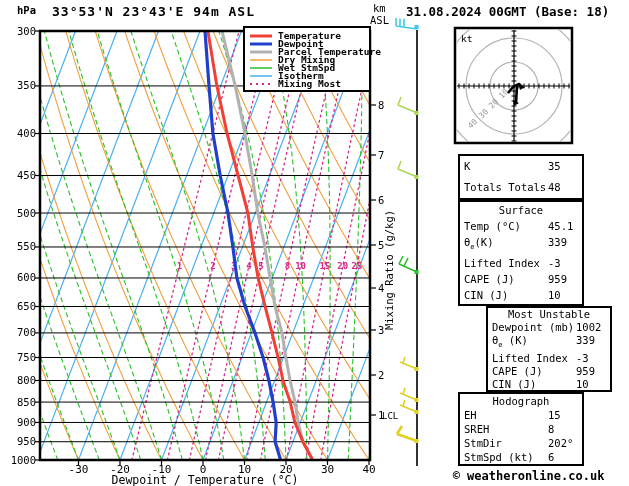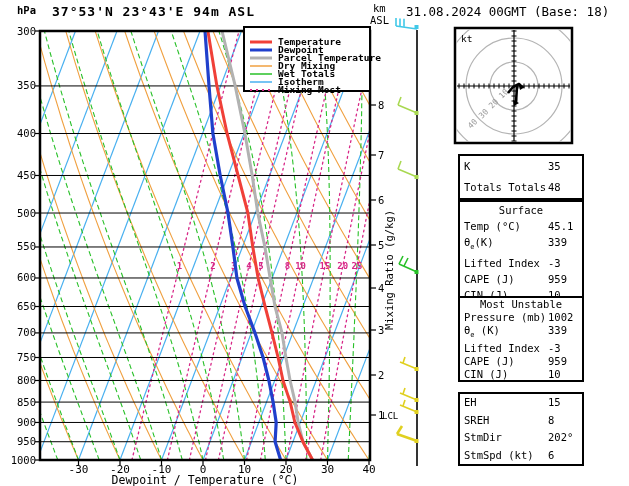--- a/index.html
+++ b/index.html
@@ -1,23 +1,23 @@
 <!DOCTYPE html>
 <html><head>
 <meta charset="utf-8">
 <style>
   html,body{margin:0;padding:0;background:#fff;}
   .stage{position:relative;width:629px;height:486px;background:#fff;overflow:hidden;
          font-family:"DejaVu Sans Mono",monospace;color:#000;}
   .abs{position:absolute;}
   #station-title{top:4px;left:52px;font-size:13px;font-weight:bold;letter-spacing:1px;white-space:nowrap;}
-  #datetime{top:4px;left:406px;font-size:12.5px;font-weight:normal;white-space:nowrap;}
+  #datetime{top:4px;left:406px;font-size:12.5px;font-weight:bold;white-space:nowrap;}
   #credit{top:469px;left:446px;width:165px;font-size:12px;font-weight:bold;text-align:center;white-space:nowrap;}
   #legend{left:243px;top:26px;width:128px;height:66px;background:#fff;border:2px solid #000;
-          box-sizing:border-box;display:flex;flex-direction:column;justify-content:space-around;padding:10px 0;}
+          box-sizing:border-box;display:flex;flex-direction:column;justify-content:space-around;padding:4px 0;}
   .leg-row{display:flex;align-items:center;height:8px;}
   .leg-line{width:24px;margin-left:4px;margin-right:5px;flex:0 0 auto;}
   .leg-label{font-size:9.5px;font-weight:bold;white-space:nowrap;line-height:8px;}
   .tbox{position:absolute;left:458px;width:126px;border:2px solid #000;box-sizing:border-box;
         background:#fff;display:flex;flex-direction:column;justify-content:space-around;}
   .trow{position:relative;font-size:10.5px;line-height:13px;white-space:nowrap;padding-left:4px;}
   .trow .val{position:absolute;left:88px;top:0;}
   .trow.title{text-align:center;padding-left:0;}
   sub{font-size:7px;}
   svg text{font-family:"DejaVu Sans Mono",monospace;}
@@ -281,22 +281,23 @@
           <text x="471" y="129" font-size="8" fill="#989898" transform="rotate(-45 471 129)">40</text>
           <path d="M508.0,93.0 L513.0,87.0 L519.0,84.0 L522.0,87.0" stroke="#000" stroke-width="2.6" fill="none" stroke-linejoin="round"></path>
           <path d="M519,84 L525,87 L520,90 Z" fill="#000" stroke="none"></path>
           <path d="M517.0,86.0 L516.0,103.0" stroke="#000" stroke-width="2.6" fill="none" stroke-linejoin="round"></path>
           <path d="M513,100 L519,103 L514,106 Z" fill="#000" stroke="none"></path>
         </g>
         <text x="461" y="42" font-size="9.5">kt</text>
       </g>
     </svg>
 
-  <div id="station-title" class="abs">37°53'N 23°43'E 94m ASL</div>
+  <div id="station-title" class="abs">33°53'N 23°43'E 94m ASL</div>
   <div id="datetime" class="abs">31.08.2024 00GMT (Base: 18)</div>
+  <div id="credit" class="abs">© weatheronline.co.uk</div>
 
   <div id="legend" class="abs">
       <div class="leg-row">
         <svg width="24" height="6" class="leg-line">
           <path d="M1,3H23" stroke="#f04038" stroke-width="3"></path>
         </svg>
         <span class="leg-label">Temperature</span>
       </div>
       <div class="leg-row">
         <svg width="24" height="6" class="leg-line">
@@ -313,21 +314,21 @@
       <div class="leg-row">
         <svg width="24" height="6" class="leg-line">
           <path d="M1,3H23" stroke="#f0a040" stroke-width="1.5"></path>
         </svg>
         <span class="leg-label">Dry Mixing</span>
       </div>
       <div class="leg-row">
         <svg width="24" height="6" class="leg-line">
           <path d="M1,3H23" stroke="#28c028" stroke-width="1.5"></path>
         </svg>
-        <span class="leg-label">Wet Totals</span>
+        <span class="leg-label">Wet StmSpd</span>
       </div>
       <div class="leg-row">
         <svg width="24" height="6" class="leg-line">
           <path d="M1,3H23" stroke="#48b0f0" stroke-width="1.5"></path>
         </svg>
         <span class="leg-label">Isotherm</span>
       </div>
       <div class="leg-row">
         <svg width="24" height="6" class="leg-line">
           <path d="M1,3H23" stroke="#d82888" stroke-width="1.8" stroke-dasharray="2 4"></path>
@@ -342,28 +343,29 @@
         <div class="trow"><span>Totals Totals</span><span class="val">48</span></div>
       </div>
       <div class="tbox abs" style="top: 200px; height: 106px;">
         <div class="trow title">Surface</div>
         <div class="trow"><span>Temp (°C)</span><span class="val">45.1</span></div>
         <div class="trow"><span>θ<sub>e</sub>(K)</span><span class="val">339</span></div>
         <div class="trow"><span>Lifted Index</span><span class="val">-3</span></div>
         <div class="trow"><span>CAPE (J)</span><span class="val">959</span></div>
         <div class="trow"><span>CIN (J)</span><span class="val">10</span></div>
       </div>
-      <div class="tbox abs" style="top: 296px; height: 86px;">
+      <div class="tbox abs" style="top: 306px; height: 86px; margin-left: 28px;">
         <div class="trow title">Most Unstable</div>
-        <div class="trow"><span>Pressure (mb)</span><span class="val">1002</span></div>
+        <div class="trow"><span>Dewpoint (mb)</span><span class="val">1002</span></div>
         <div class="trow"><span>θ<sub>e</sub> (K)</span><span class="val">339</span></div>
         <div class="trow"><span>Lifted Index</span><span class="val">-3</span></div>
         <div class="trow"><span>CAPE (J)</span><span class="val">959</span></div>
         <div class="trow"><span>CIN (J)</span><span class="val">10</span></div>
       </div>
       <div class="tbox abs" style="top: 392px; height: 74px;">
+        <div class="trow title">Hodograph</div>
         <div class="trow"><span>EH</span><span class="val">15</span></div>
         <div class="trow"><span>SREH</span><span class="val">8</span></div>
         <div class="trow"><span>StmDir</span><span class="val">202°</span></div>
         <div class="trow"><span>StmSpd (kt)</span><span class="val">6</span></div>
       </div>
     </div>
 </div>
 
 </body></html>

